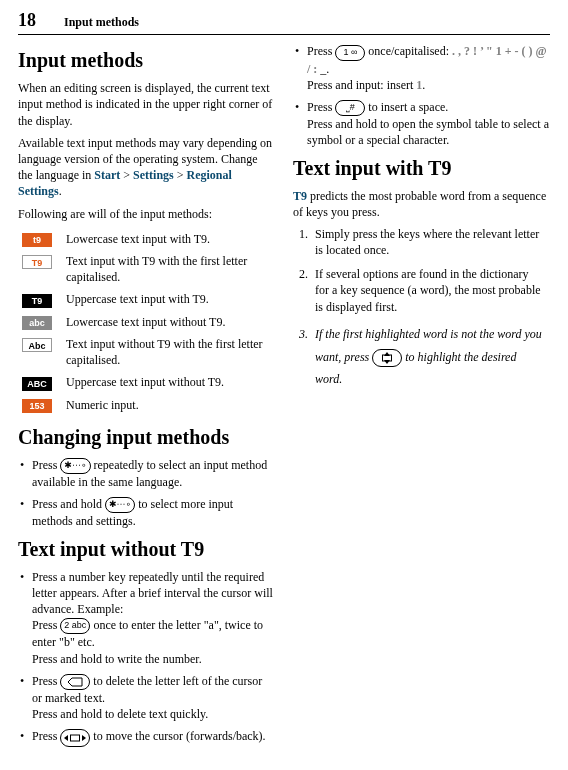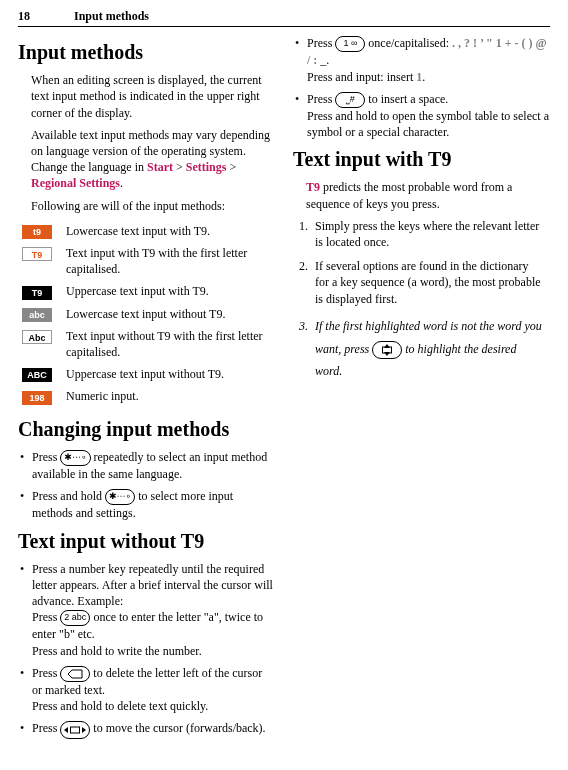--- a/index.html
+++ b/index.html
@@ -14,37 +14,37 @@
     padding: 8px 18px 0 18px;
     overflow: hidden;
   }
   .header {
     display: flex;
     align-items: baseline;
     border-bottom: 1px solid #000;
     padding-bottom: 2px;
     margin-bottom: 8px;
   }
-  .header .pgno { font-weight: bold; font-size: 12px; margin-right: 44px; text-align: right; }
+  .header .pgno { font-weight: bold; font-size: 18px; margin-right: 28px; text-align: right; }
   .header .title { font-weight: bold; font-size: 12px; }
   .cols {
     column-count: 2;
     column-gap: 18px;
     column-fill: auto;
     height: 730px;
   }
   h1 {
     font-family: Georgia, serif;
     font-weight: bold;
     font-size: 20px;
     margin: 4px 0 6px 0;
     break-after: avoid;
   }
-  p { margin: 0 0 6px 13px; }
-  .grey { color: #be185d; font-weight: bold; }
+  p { margin: 0 0 6px 0; }
+  .grey { color: #0c4a6e; font-weight: bold; }
   .sym { color: #808080; font-weight: bold; }
   table.icons { border-collapse: collapse; margin: 2px 0 8px 0; }
   table.icons td { vertical-align: top; padding: 3px 4px; }
   table.icons td.ic { width: 44px; }
   .icon {
     display: inline-block;
     width: 30px; height: 14px;
     font-size: 9px; line-height: 14px;
     text-align: center; font-family: Arial, sans-serif;
     font-weight: bold; vertical-align: middle;
@@ -157,21 +157,21 @@
         </tr>
     <tr>
           <td class="ic"><span class="icon ic-whiteabc">Abc</span></td>
           <td>Text input without T9 with the first letter capitalised.</td>
         </tr>
     <tr>
           <td class="ic"><span class="icon ic-blackabc">ABC</span></td>
           <td>Uppercase text input without T9.</td>
         </tr>
     <tr>
-          <td class="ic"><span class="icon ic-num">198</span></td>
+          <td class="ic"><span class="icon ic-num">153</span></td>
           <td>Numeric input.</td>
         </tr>
   </tbody>
     </table>
 
   <h1>Changing input methods</h1>
   <ul class="bul">
     <li>
       <span>Press </span><span class="key">✱⋯∘</span><span> repeatedly to select an input method available in the same language.</span>
     </li>

